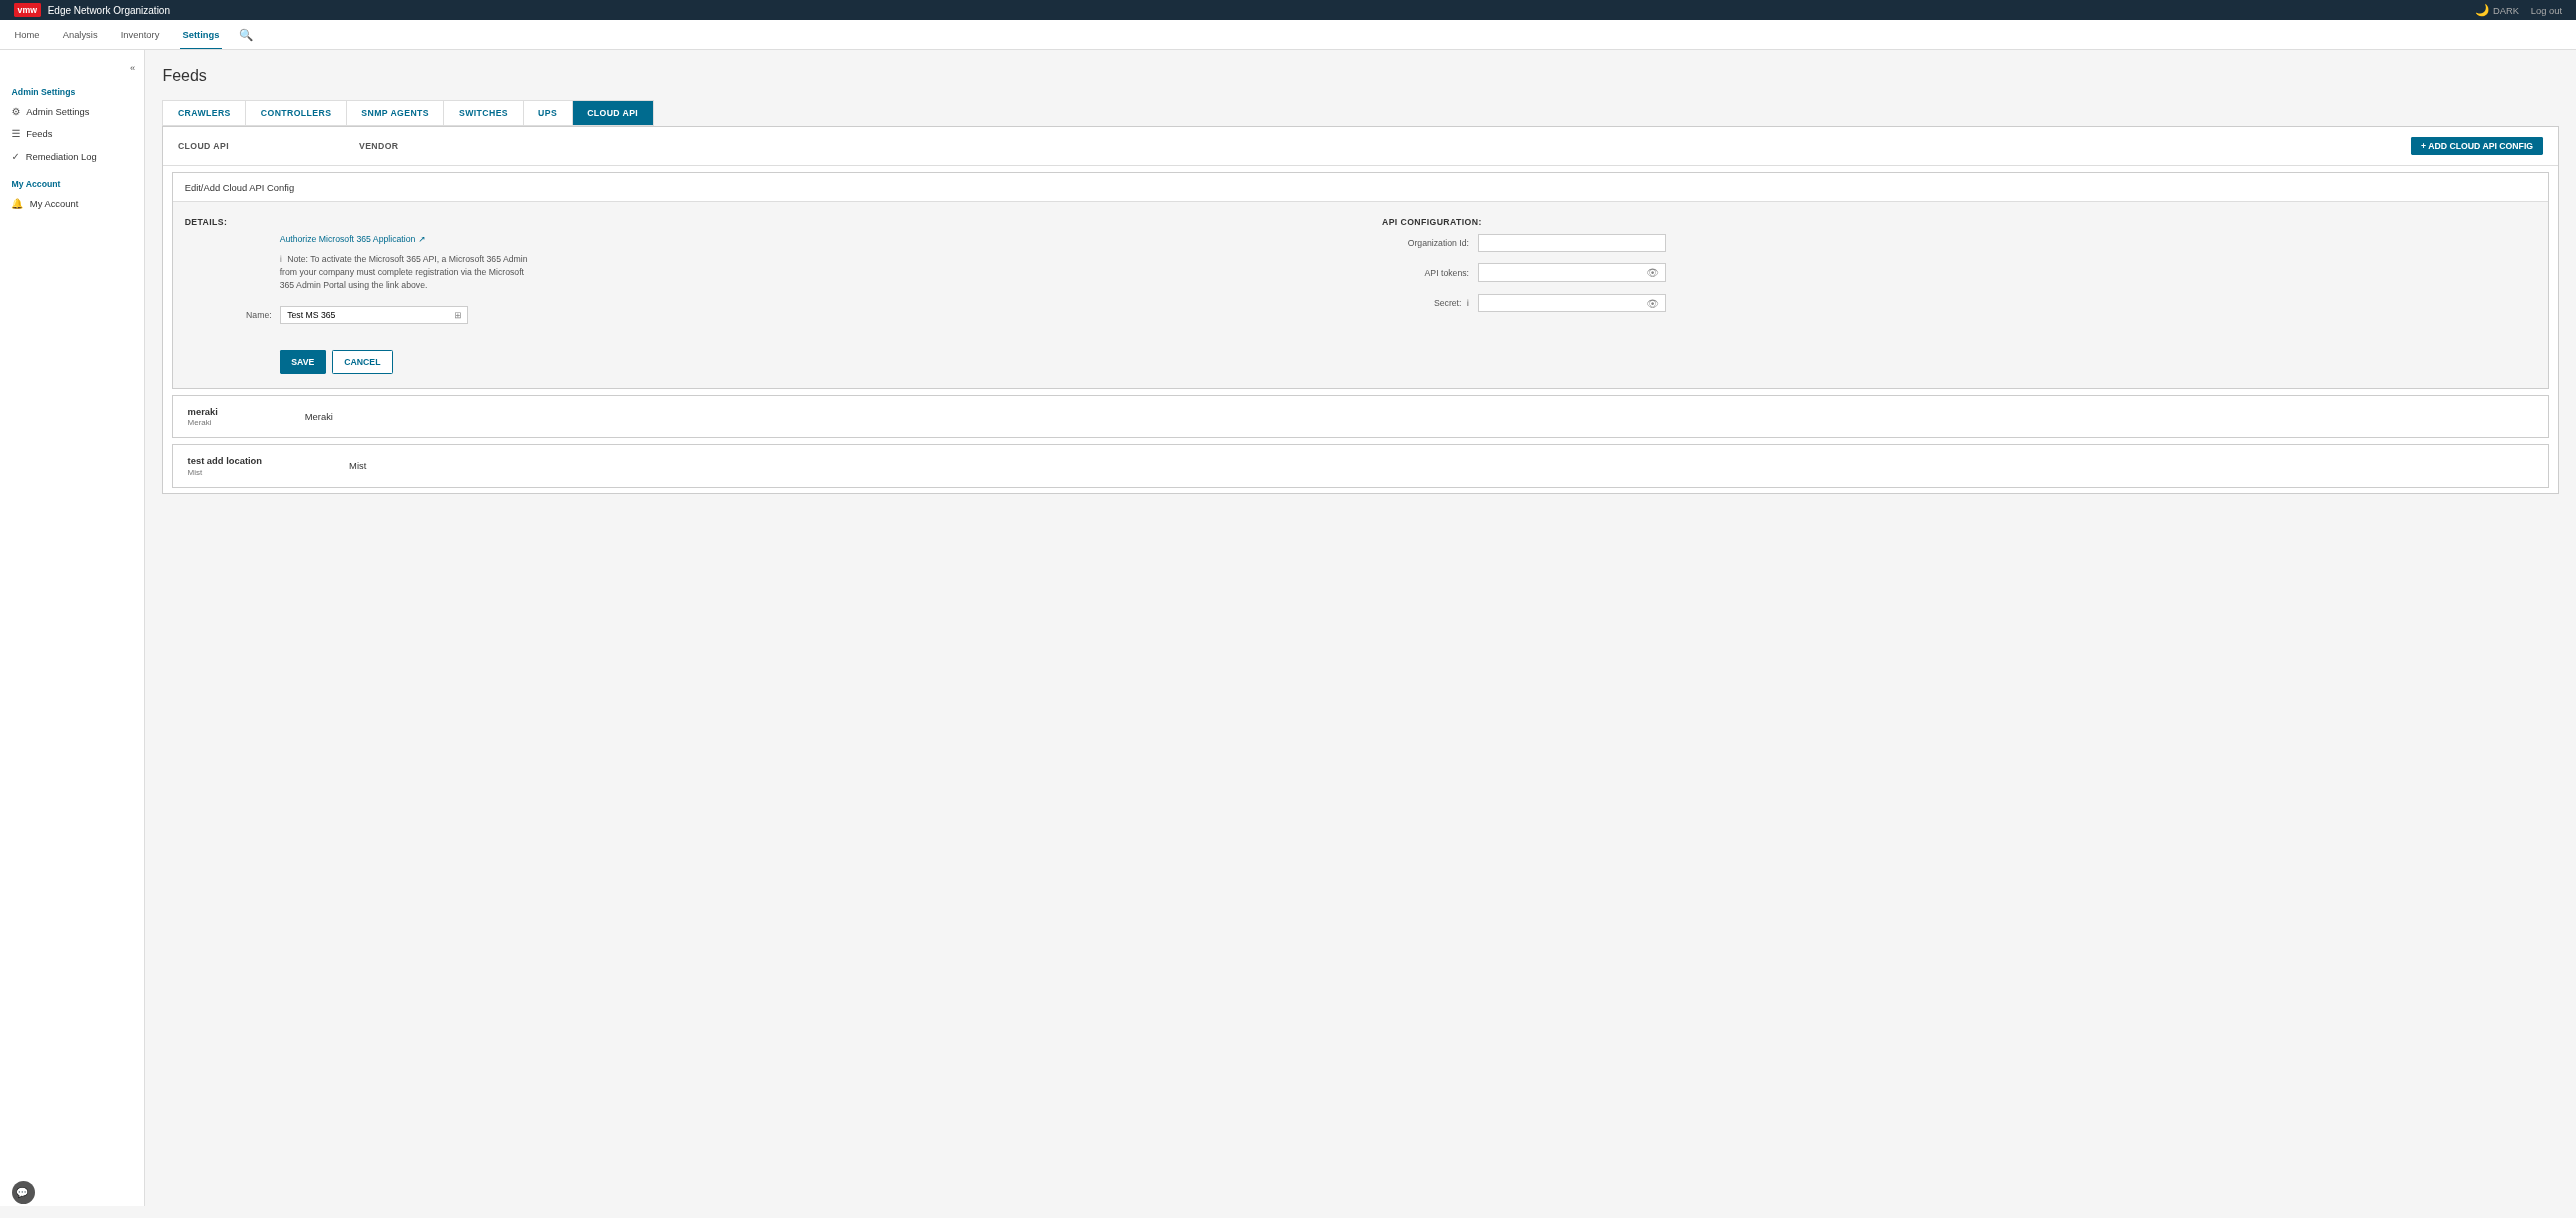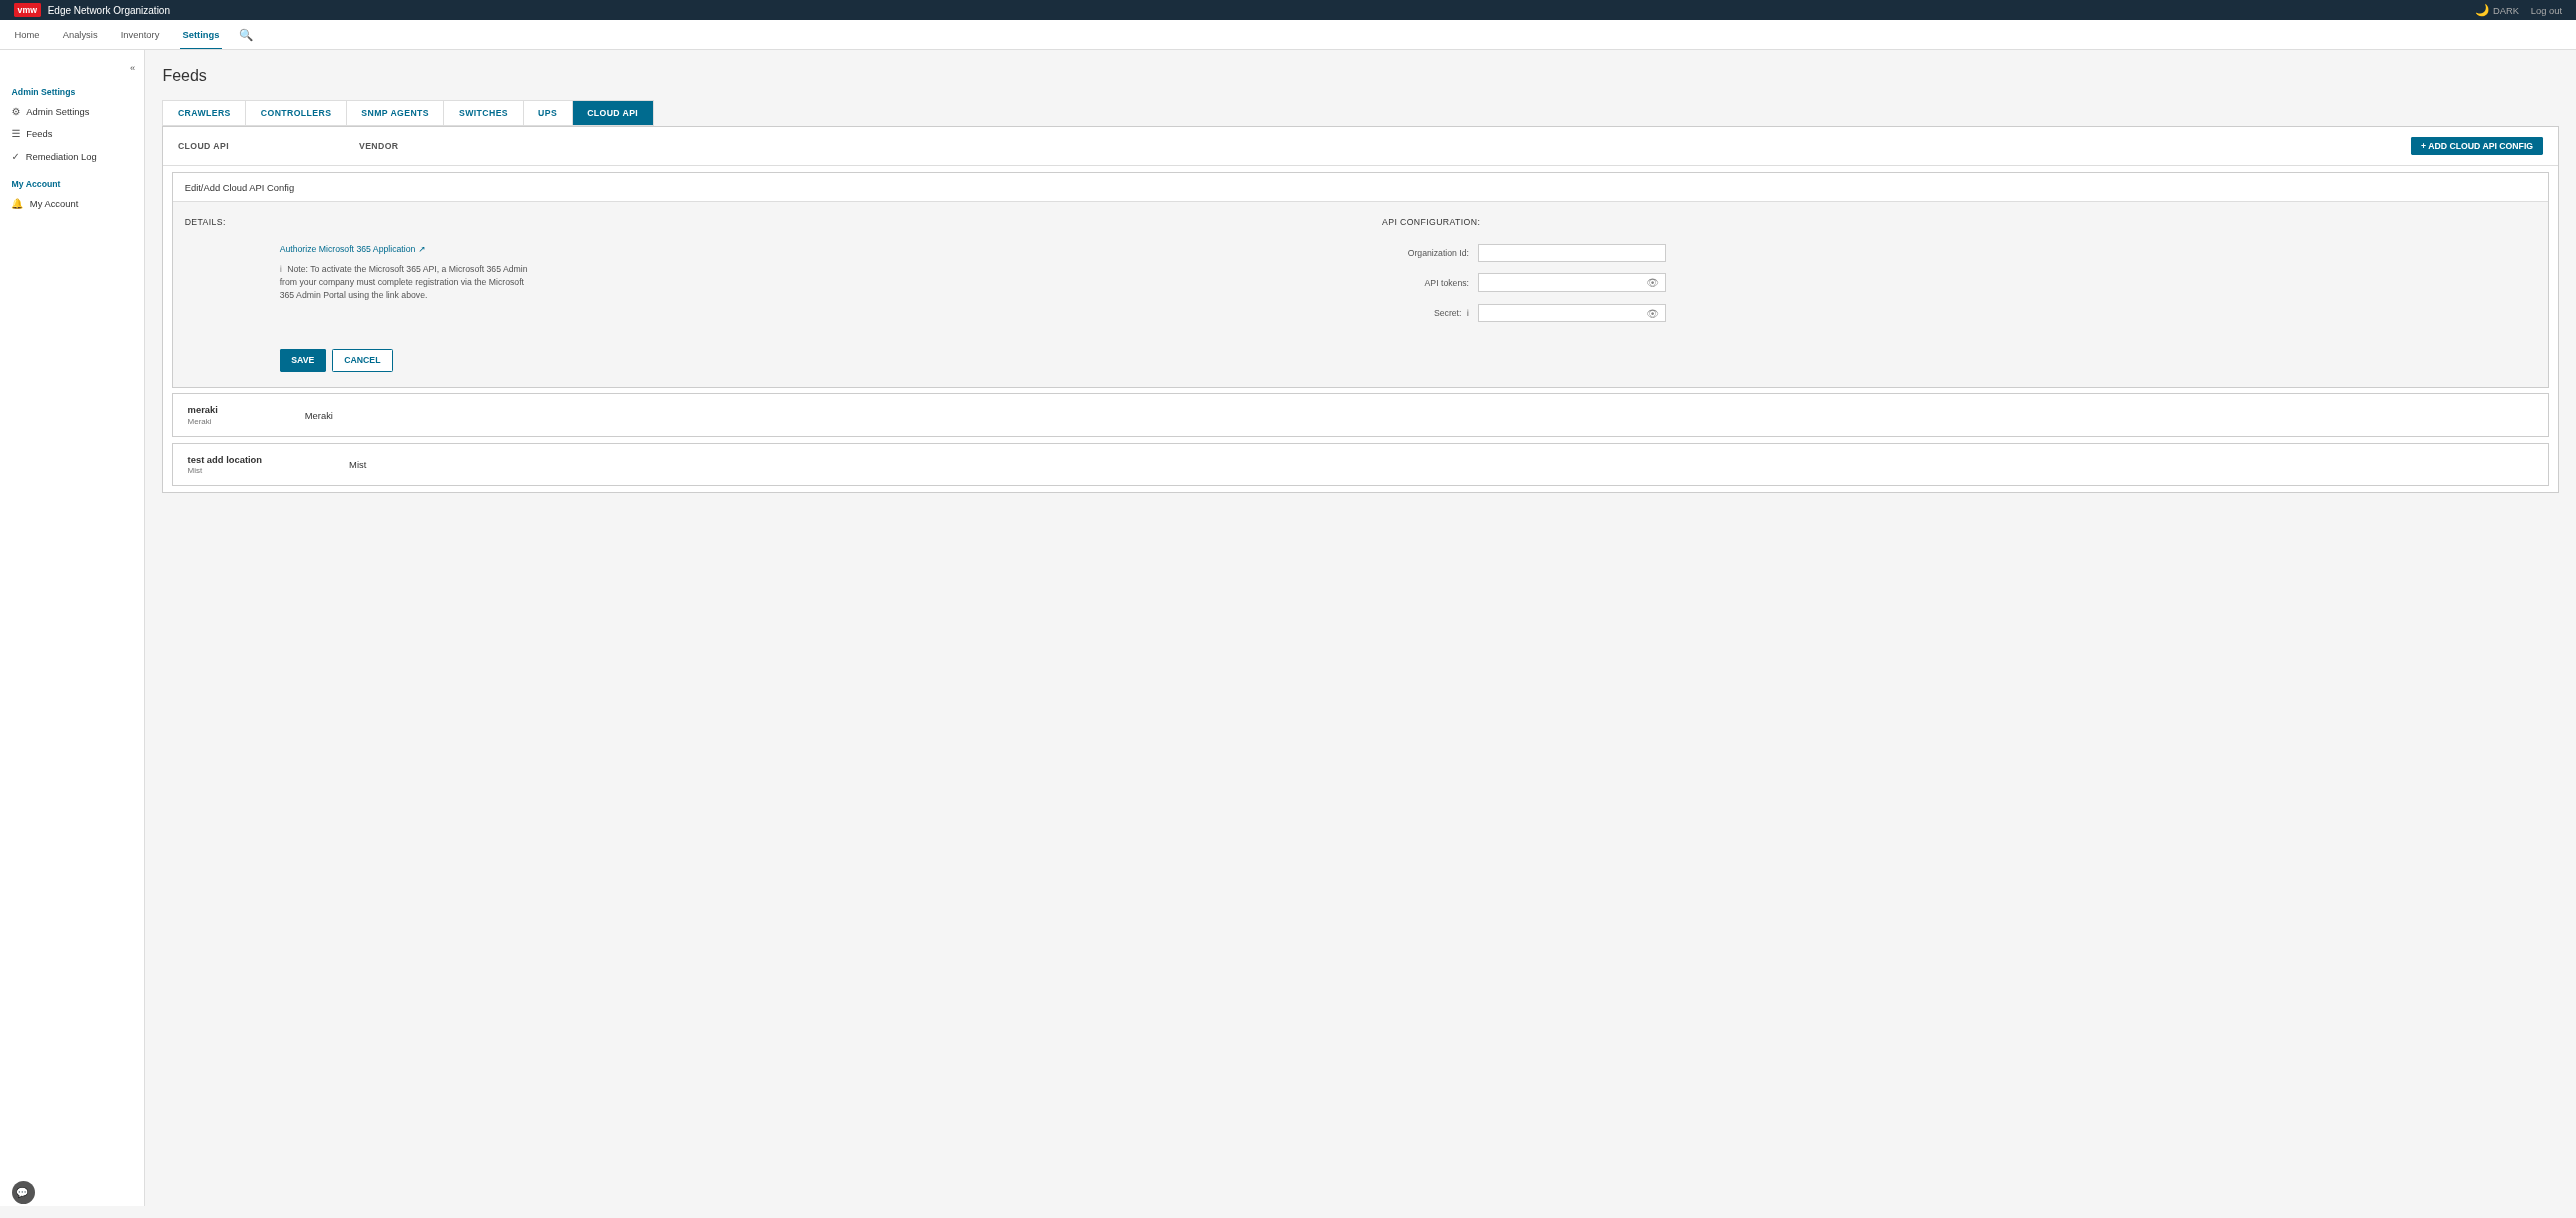--- a/index.html
+++ b/index.html
@@ -177,23 +177,23 @@
       display: flex;
       padding: 14.5px 11.6px;
       gap: 43px;
     }
 
     .form-left { flex: 1; }
     .form-right { flex: 1; }
 
     .form-section-title {
       font-size: 8.7px;
-      font-weight: normal;
-      color: #333;
-      margin-bottom: 17px;
+      font-weight: bold;
+      color: #333;
+      margin-bottom: 7px;
       letter-spacing: 0.4px;
     }
 
     .form-row {
       display: flex;
       align-items: center;
       margin-bottom: 11.6px;
       gap: 8.7px;
     }
     .form-label {
@@ -424,20 +424,27 @@
           <div class="form-left">
             <div class="form-section-title">DETAILS:</div>
             <div class="authorize-link">
               <span>Authorize Microsoft 365 Application</span>
               <span>↗</span>
             </div>
             <div class="note-text">
               <span class="note-icon">ℹ</span>
               <span>Note: To activate the Microsoft 365 API, a Microsoft 365 Admin from your company must complete registration via the Microsoft 365 Admin Portal using the link above.</span>
             </div>
+            <div class="form-row" style="margin-top:14.5px;">
+              <span class="form-label">Name:</span>
+              <div class="name-input-wrapper">
+                <input type="text" value="Test MS 365" style="">
+                <span class="name-input-icon">⊞</span>
+              </div>
+            </div>
           </div>
 
           <div class="form-right">
             <div class="form-section-title">API CONFIGURATION:</div>
             <div class="form-row">
               <span class="form-label">Organization Id:</span>
               <div class="api-input-wrapper">
                 <input type="text" style="">
               </div>
             </div>

